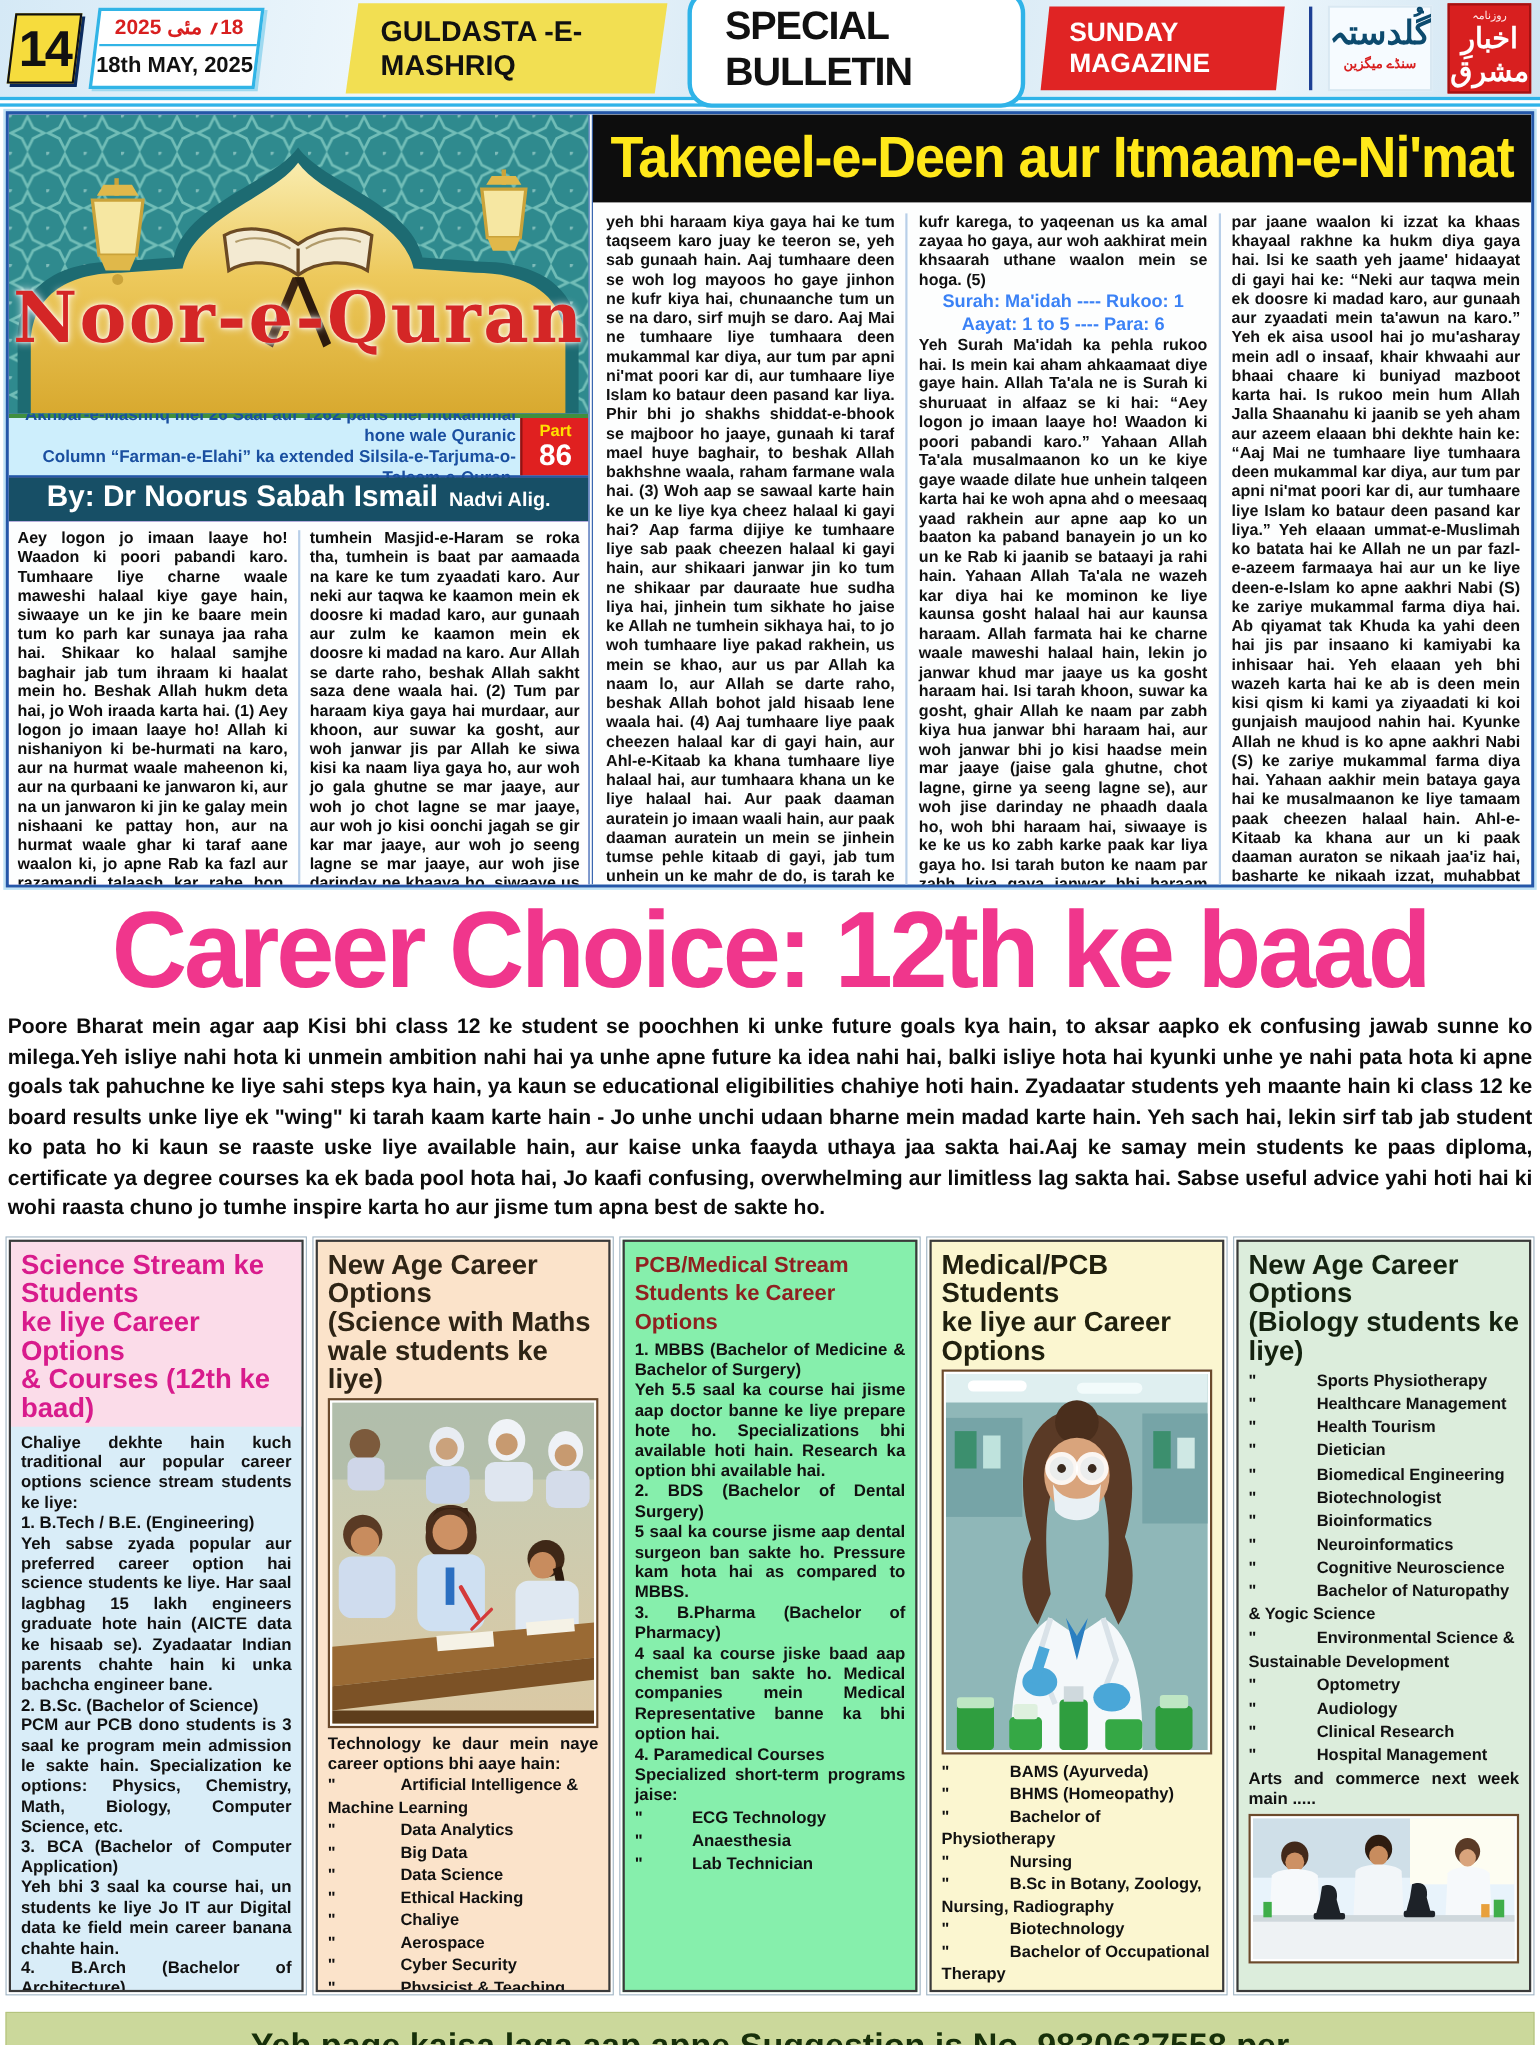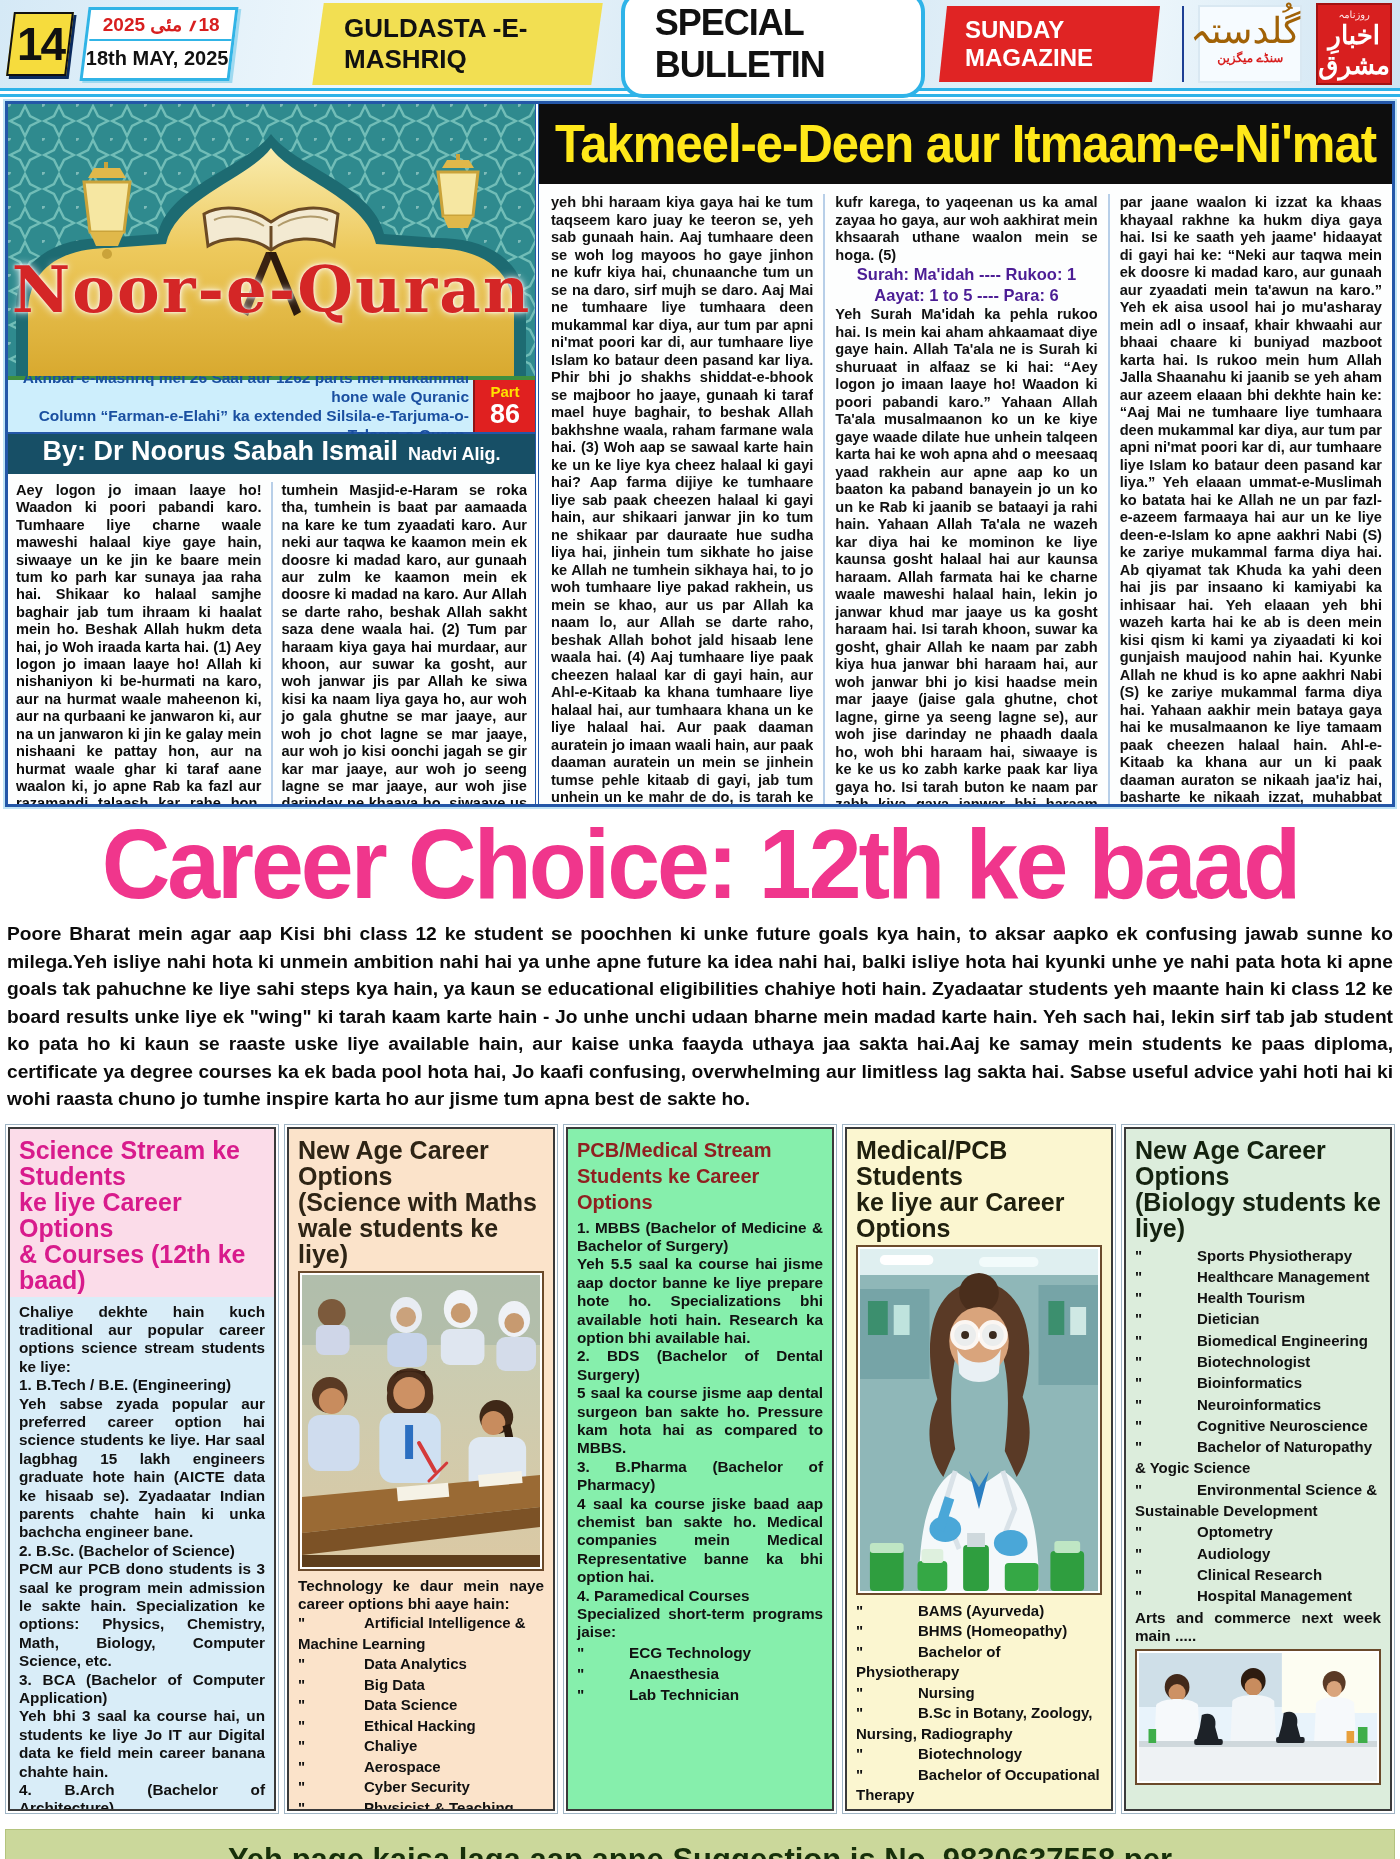--- a/index.html
+++ b/index.html
@@ -31,21 +31,21 @@
   }
   .guldasta-strip span { display:block; transform:skewX(8deg); font-size:26px; font-weight:800; letter-spacing:0; }
   .bulletin-pill {
     background:#fff; border:4px solid #2fb3e8; border-radius:22px; padding:8px 30px; margin-left:10px;
   }
   .bulletin-pill span { font-size:36px; font-weight:800; letter-spacing:-1px; }
   .magazine-strip { background:#e02424; padding:10px 22px; transform:skewX(-6deg); margin-left:4px; }
   .magazine-strip span { display:block; transform:skewX(6deg); color:#fff; font-size:24px; font-weight:800; }
   .mast-divider { width:3px; height:76px; background:#1d3f94; margin-left:12px; }
   .logo-guldasta { width:104px; height:78px; background:#f6fbff; border:2px solid #d9e8f2; text-align:center; padding-top:4px; }
-  .logo-guldasta .big { display:block; font-size:36px; font-weight:400; color:#a16207; line-height:40px; }
+  .logo-guldasta .big { display:block; font-size:30px; font-weight:700; color:#0c4a6e; line-height:40px; }
   .logo-guldasta .small { display:block; font-size:12px; color:#d81f1f; font-weight:700; }
   .logo-akhbar { width:96px; height:82px; background:#d81f1f; border:2px solid #a31212; text-align:center; display:flex; flex-direction:column; justify-content:center; }
   .logo-akhbar .tiny { color:#ffe9e9; font-size:10px; }
   .logo-akhbar .big { color:#fff; font-size:26px; font-weight:800; line-height:30px; }
   .mast-underline { height:9px; border-top:3px solid #2fb3e8; border-bottom:3px solid #2fb3e8; background:#fff; }
 
   
   .top-section {
     margin:4px 5px 0 5px; height:706px; border:3px solid #2457a8; outline:2px solid #bfe3f5;
     display:flex; background:#eaf4fb; overflow:hidden;
@@ -73,21 +73,21 @@
 
   .article-right { flex:1; border-left:4px double #2457a8; display:flex; flex-direction:column; background:#fdfefe; }
   .article-title-band { flex:none; height:80px; background:#0d0d0d; display:flex; align-items:center; justify-content:center; }
   .article-title-band h1 {
     color:#ffe81a; font-size:49px; font-weight:800; letter-spacing:-1px; white-space:nowrap;
     transform:scaleY(1.08);
   }
   .article-cols { flex:1; display:flex; padding:10px 10px 4px 12px; }
   .acol { flex:1; font-size:14.6px; font-weight:600; line-height:17.5px; text-align:justify; overflow:hidden; }
   .acol + .acol { border-left:2px solid #b8cfe8; margin-left:10px; padding-left:10px; }
-  .surah-line { color:#4c1d95; font-weight:800; text-align:center; font-size:16.5px; line-height:21px; }
+  .surah-line { color:#3b82f6; font-weight:800; text-align:center; font-size:16.5px; line-height:21px; }
 
   
   .career-headline {
     text-align:center; color:#f0368c; font-size:95px; font-weight:800; letter-spacing:-3px;
     line-height:1.0; margin:10px 0 6px 0; transform:scaleY(1.04); white-space:nowrap;
   }
   .career-intro {
     margin:8px 7px 0 7px; font-size:19.2px; line-height:27.5px; font-weight:600; text-align:justify; color:#0b0b0b;
   }
 

